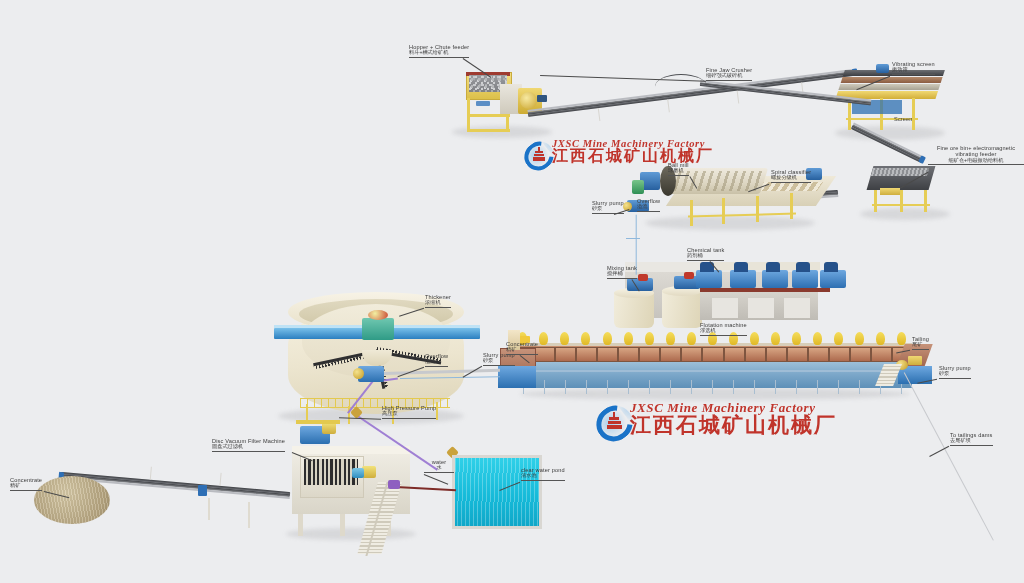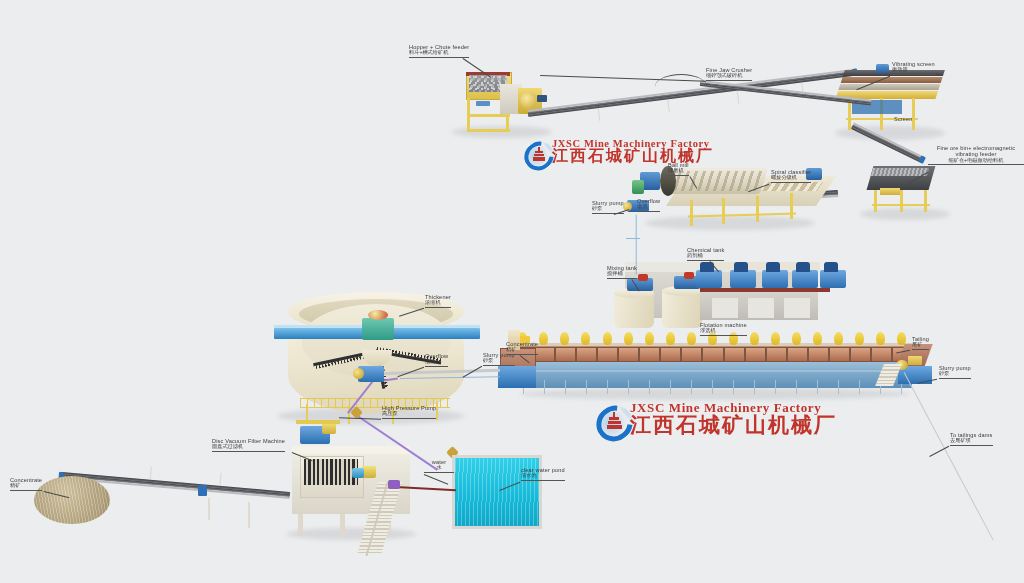--- a/index.html
+++ b/index.html
@@ -26,21 +26,21 @@
     border:4px solid #1a73c8;border-right-color:transparent;
     transform:rotate(-38deg);
     background:radial-gradient(circle at 40% 40%, rgba(110,180,235,.55), rgba(110,180,235,0) 70%);
   }
   .logo .mark .pag{
     position:absolute;left:9px;top:8px;width:12px;height:14px;
   }
   .logo .mark .pag i{position:absolute;background:#c0342b;display:block;}
   .logo .txt{margin-left:2px;}
   .logo .en{
-    color:#c0342b;font-family:"Liberation Serif",serif;font-weight:bold;
+    color:#c0342b;font-family:"Liberation Serif",serif;font-style:italic;font-weight:bold;
     letter-spacing:.6px;white-space:nowrap;
   }
   .logo .cn{
     color:#c0342b;font-family:Liberation Mono, monospace;font-weight:bold;
     letter-spacing:2px;white-space:nowrap;line-height:1;
   }
   .logo.small .en{font-size:10.5px;}
   .logo.small .cn{font-size:16px;}
   .logo.big .en{font-size:13px;}
   .logo.big .cn{font-size:21px;}

